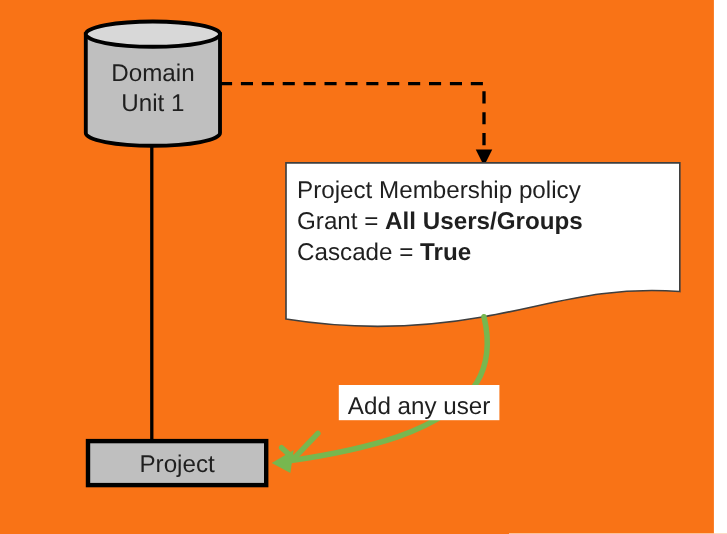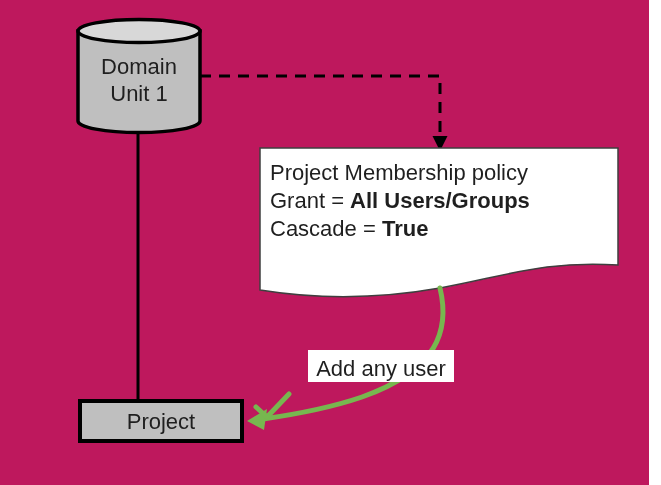--- a/index.html
+++ b/index.html
@@ -4,21 +4,21 @@
 <style>
   html, body {
     margin: 0;
     padding: 0;
     background: #ffffff;
   }
   .canvas {
     position: relative;
     width: 649px;
     height: 485px;
-    background: #be185d;
+    background: #f97316;
     overflow: hidden;
   }
   svg {
     display: block;
   }
   svg text {
     font-family: "Liberation Sans", sans-serif;
     font-size: 22px;
     fill: #1f1f1f;
   }

